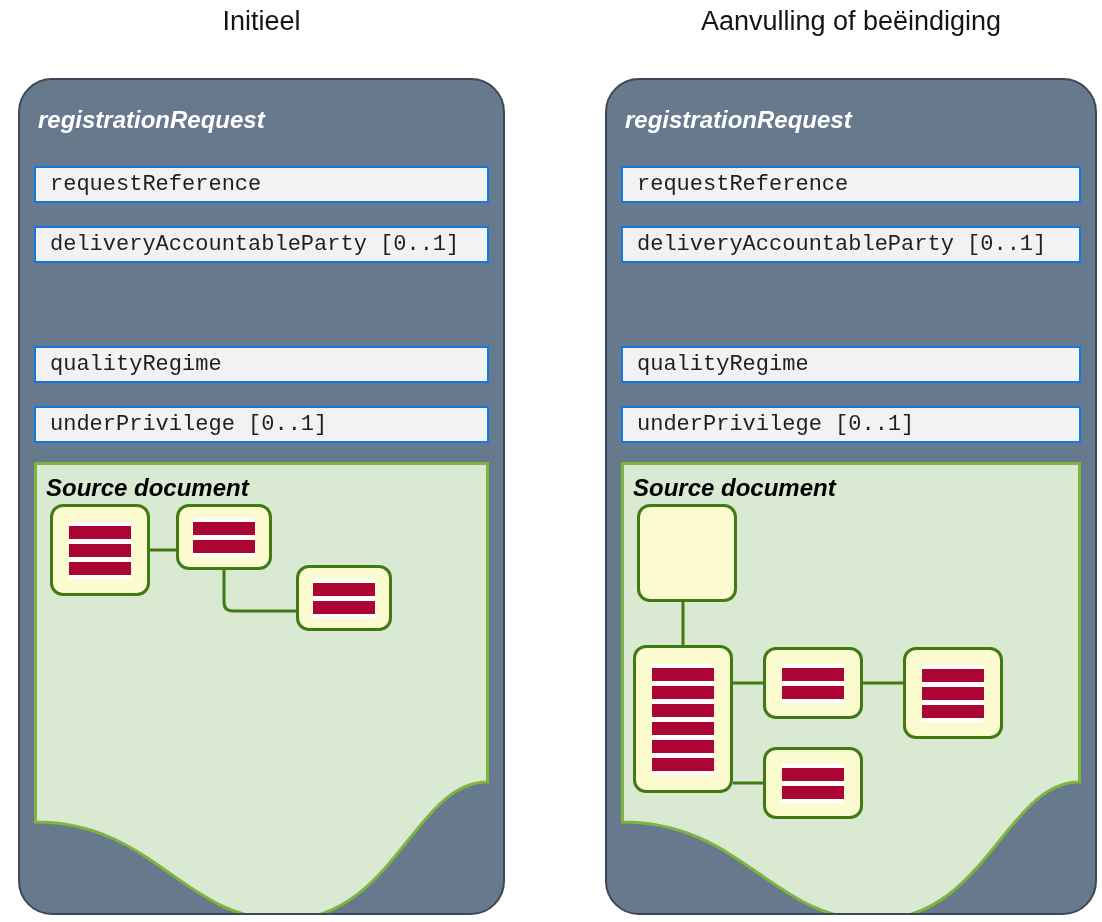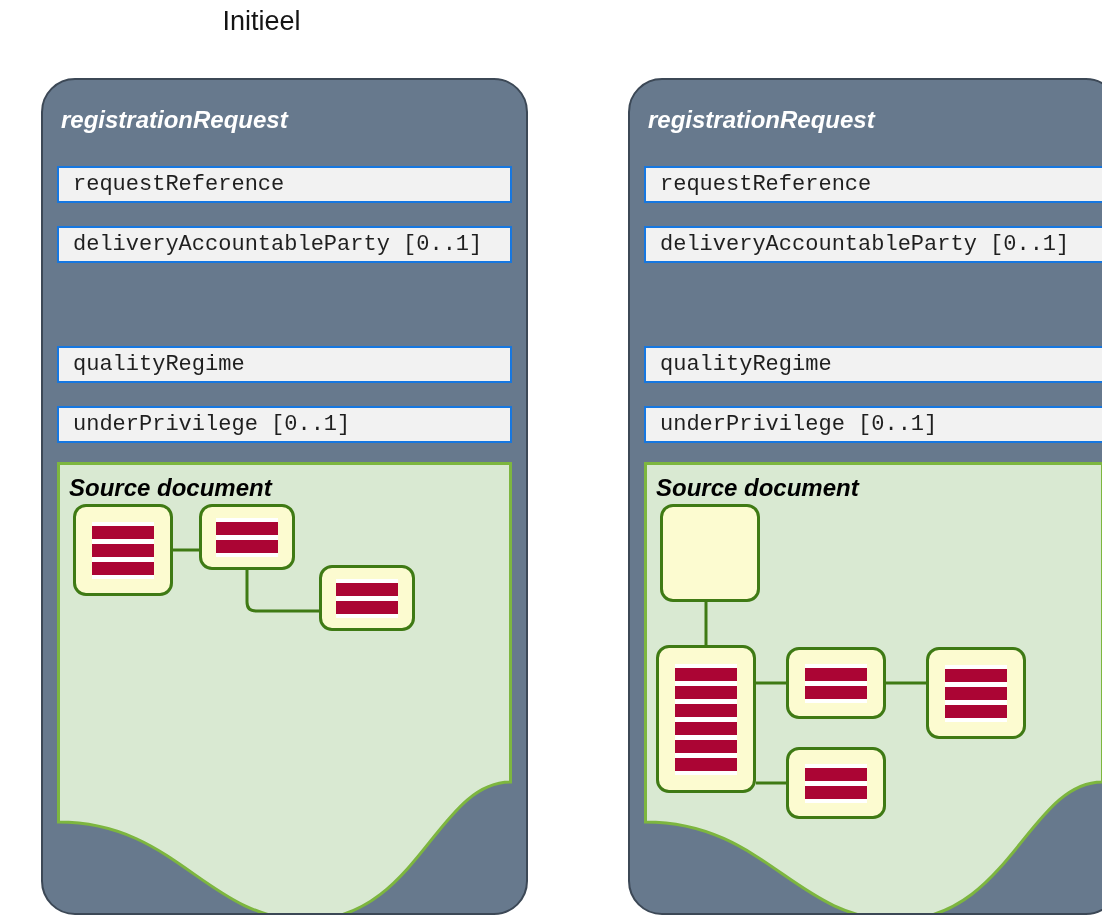--- a/index.html
+++ b/index.html
@@ -28,21 +28,20 @@
   
   .panel{
     position:absolute;
     top:78px;
     height:837px;
     background:#67798d;
     border:2px solid #3c4856;
     border-radius:34px;
     box-sizing:border-box;
     overflow:hidden;
-    margin-left:23px;
   }
   #panel-left{left:18px;width:487px;}
   #panel-right{left:605px;width:492px;}
 
   .panel-title{
     position:absolute;
     top:26px;
     left:18px;
     font-size:24px;
     font-weight:bold;
@@ -171,20 +170,21 @@
 
       <div class="node" style="left:262px;top:103px;width:96px;height:66px;">
         <div class="node-inner">
           <div class="bar" style="width:62px"></div>
           <div class="bar" style="width:62px"></div>
         </div>
       </div>
     </div>
   </div>
 
+  <div class="col-title" id="title-right">Aanvulling of beëindiging</div>
 
   <div class="panel" id="panel-right">
     <div class="panel-title">registrationRequest</div>
 
     <div class="field" style="top:86px">requestReference</div>
     <div class="field" style="top:146px">deliveryAccountableParty [0..1]</div>
     <div class="field" style="top:266px">qualityRegime</div>
     <div class="field" style="top:326px">underPrivilege [0..1]</div>
 
     <div class="srcdoc">

